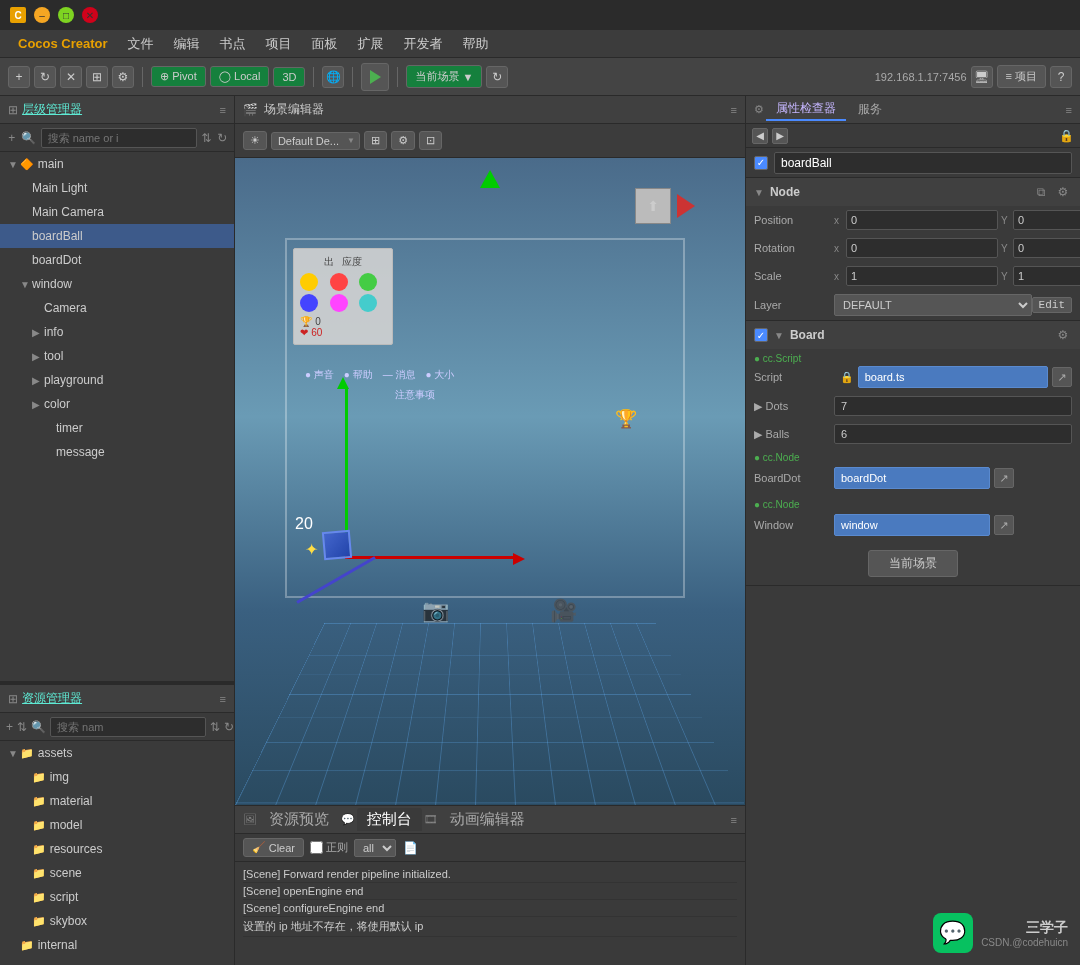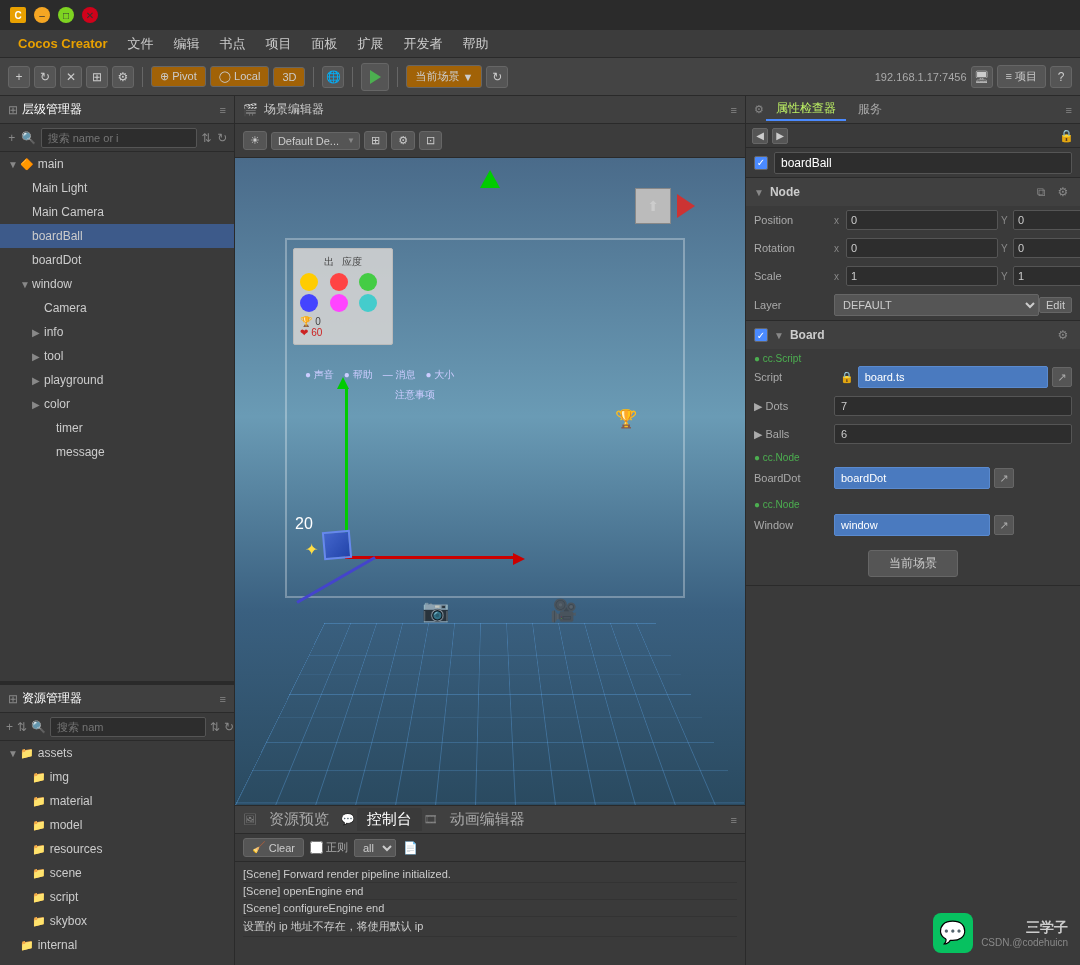--- a/index.html
+++ b/index.html
@@ -66,21 +66,21 @@
       height: 38px;
       background: #444;
       display: flex;
       align-items: center;
       padding: 0 8px;
       gap: 4px;
       border-bottom: 1px solid #2a2a2a;
     }
     .tb-btn {
       padding: 3px 8px;
-      background: #a16207;
+      background: #15803d;
       border: 1px solid #666;
       color: #ccc;
       border-radius: 3px;
       font-size: 11px;
       cursor: pointer;
       display: flex; align-items: center; gap: 3px;
     }
     .tb-sep { width: 1px; height: 20px; background: #666; margin: 0 4px; }
     .tb-icon {
       width: 22px; height: 22px;
@@ -135,21 +135,21 @@
     .panel-header {
       height: 28px;
       background: #404040;
       display: flex;
       align-items: center;
       padding: 0 8px;
       gap: 4px;
       border-bottom: 1px solid #2a2a2a;
       font-size: 12px;
     }
-    .panel-header .panel-title { flex: 1; color: #ffffff; }
+    .panel-header .panel-title { flex: 1; color: #5eead4; text-decoration: underline; }
     .panel-header-icon { font-size: 11px; color: #888; cursor: pointer; }
 
     
     .hierarchy-toolbar {
       height: 28px;
       background: #3a3a3a;
       display: flex;
       align-items: center;
       padding: 0 6px;
       gap: 4px;
@@ -401,21 +401,21 @@
       gap: 2px;
       border-bottom: 1px solid #2a2a2a;
     }
     .prop-tab {
       padding: 2px 10px;
       font-size: 12px;
       cursor: pointer;
       color: #aaa;
     }
     .prop-tab.active {
-      color: #bef264;
+      color: #c4b5fd;
       border-bottom: 2px solid #4a8aff;
     }
 
     
     .prop-nav {
       height: 24px;
       background: #3a3a3a;
       display: flex;
       align-items: center;
       padding: 0 6px;
@@ -544,20 +544,21 @@
       border-radius: 2px;
     }
     .prop-edit-btn {
       padding: 1px 6px;
       background: #555;
       border: 1px solid #666;
       color: #ccc;
       border-radius: 2px;
       font-size: 11px;
       cursor: pointer;
+      font-family: Liberation Mono, monospace;
     }
 
     
     .script-row {
       display: flex;
       align-items: center;
       padding: 4px 8px;
       gap: 6px;
     }
     .script-label { width: 80px; color: #aaa; font-size: 11px; flex-shrink: 0; }

